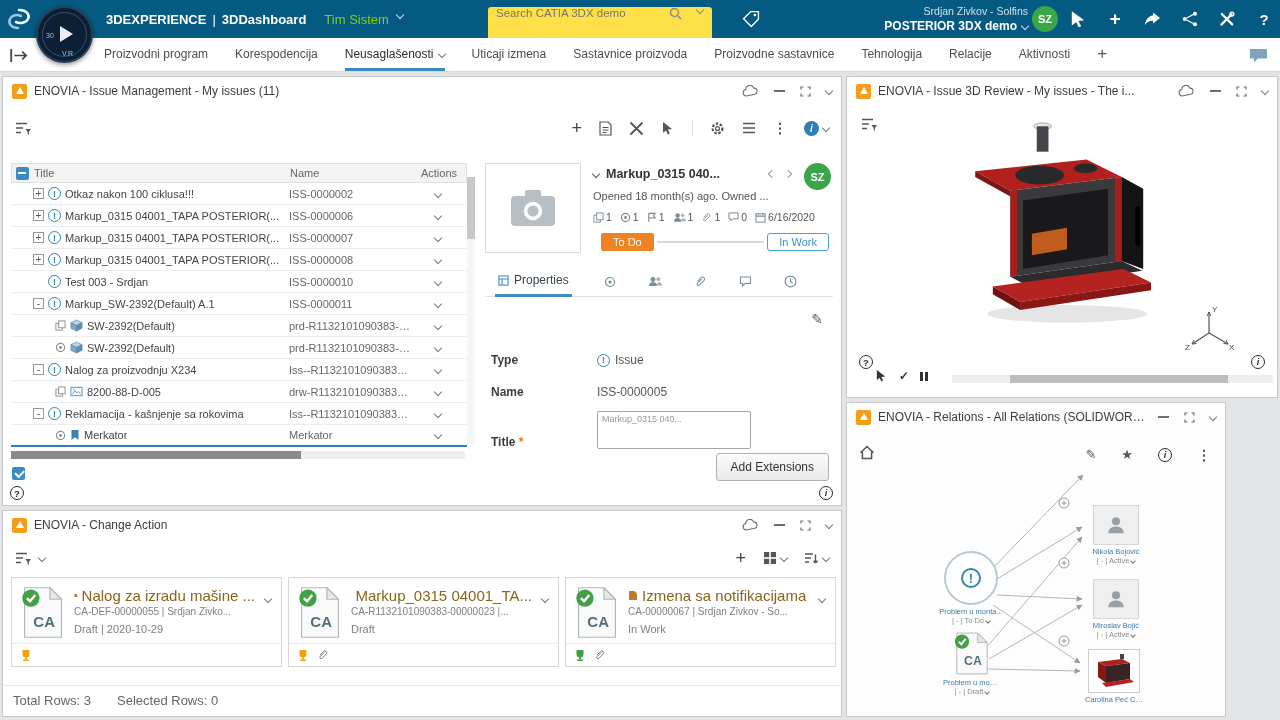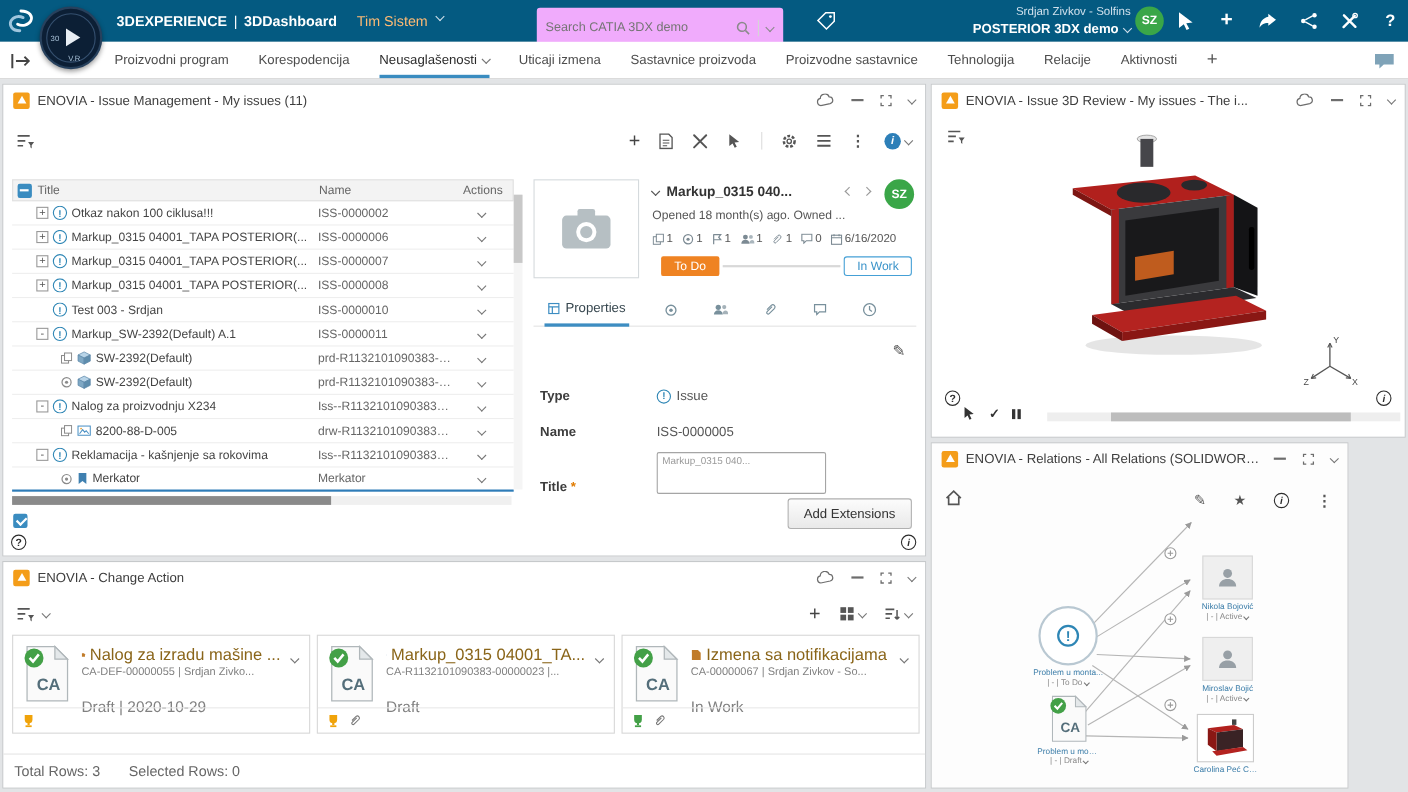--- a/index.html
+++ b/index.html
@@ -7,28 +7,28 @@
 body{position:relative;overflow:hidden;background:#e2e4e6;font-family:"Liberation Sans",sans-serif;font-size:12px;color:#333}
 svg{display:block}
 .ab{position:absolute}.fx{display:flex;align-items:center}
 .cv{display:inline-block;width:6px;height:6px;border-right:1.4px solid currentColor;border-bottom:1.4px solid currentColor;transform:rotate(45deg);flex:none;color:#777}
 .cvr{transform:rotate(-45deg)}.cvl{transform:rotate(135deg)}
 .cv.sm{width:4px;height:4px;border-width:1px}
 
 #topbar{position:absolute;inset:0 0 auto 0;height:38px;background:#045a81;color:#fff}
 #logo3s{position:absolute;left:6px;top:7px}
 #brand{position:absolute;left:106px;top:0;height:38px;display:flex;align-items:center;gap:6px;font-size:13px}
-#dashname{margin-left:12px;display:flex;gap:8px;color:#fdba74}
+#dashname{margin-left:12px;display:flex;gap:8px;color:#84cc16}
 #dashname .cv{color:#cfe0ec}
 #compass{position:absolute;left:36px;top:6px;width:57px;height:57px;border-radius:50%;background:#0c1f35;border:2px solid #27415d;z-index:30;box-shadow:0 2px 5px rgba(0,0,0,.4)}
 #compass::before{content:"";position:absolute;inset:4px;border:1.5px solid #35506f;border-radius:50%}
 #compass .tri{position:absolute;left:22px;top:18px;width:0;height:0;border-left:13px solid #e8eef4;border-top:8.5px solid transparent;border-bottom:8.5px solid transparent}
 #compass .t30{position:absolute;left:8px;top:24px;font-size:7px;color:#a9c2d8}
 #compass .tvr{position:absolute;left:24px;bottom:4px;font-size:7px;color:#a9c2d8}
-#searchbox{position:absolute;left:488px;top:7px;width:224px;height:36px;background:#f0abfc;border-radius:3px;display:flex;align-items:center;color:#8a8a8a}
+#searchbox{position:absolute;left:488px;top:7px;width:224px;height:36px;background:#fde047;border-radius:3px;display:flex;align-items:flex-start;color:#8a8a8a}
 #searchbox input{border:0;outline:0;flex:1;font:11.5px "Liberation Sans",sans-serif;color:#555;padding:0 8px;background:transparent;min-width:0}
 #searchbox .sep{width:1px;height:15px;background:#d5d5d5;margin:0 6px 0 7px}
 #tagbtn{position:absolute;left:742px;top:10px}
 #userblock{position:absolute;right:252px;top:4px;text-align:right;line-height:1.35}
 #userblock .l1{font-size:10.5px;color:#cfe0ec}
 #userblock .l2{font-size:12px;font-weight:bold;display:flex;align-items:center;gap:5px;justify-content:flex-end}
 #userblock .cv{color:#cfe0ec}
 #avatar{position:absolute;left:1032px;top:6px;width:26px;height:26px;border-radius:50%;background:#3aa648;color:#fff;font-size:11px;font-weight:bold;display:flex;align-items:center;justify-content:center}
 #topicons{position:absolute;right:8px;top:0;height:38px;display:flex;align-items:center;gap:21px}
 #topicons .ti{display:flex;align-items:center;justify-content:center;min-width:16px;height:18px;font-weight:bold;color:#fff}
@@ -109,21 +109,21 @@
 .req{color:#e07b00;font-weight:bold}
 .inputbox{width:154px;height:38px;border:1px solid #a5a5a5;border-radius:2px;background:#fff;font-size:9px;color:#999;padding:2px 4px;overflow:hidden;line-height:1.2}
 .addext{position:absolute;right:4px;top:294px;padding:6px 14px;background:linear-gradient(#fcfcfc,#e9e9e9);border:1px solid #b0b0b0;border-radius:3px;font-size:12px;color:#333;font-family:"Liberation Sans",sans-serif}
 
 #panel-ca .ptools{height:38px}
 .cacards{position:absolute;left:8px;top:66px;display:flex;gap:6px}
 .cacard{position:relative;width:271px;height:90px;border:1px solid #d7d7d7;background:#fff}
 .caicon{position:absolute;left:8px;top:7px}
 .cattl{position:absolute;left:62px;top:9px;right:26px;display:flex;gap:4px;align-items:center;font-size:15px;color:#8a6519;white-space:nowrap;overflow:hidden}
 .caid{position:absolute;left:62px;top:28px;right:8px;font-size:10px;color:#808080;white-space:nowrap;overflow:hidden;text-overflow:ellipsis}
-.cast{position:absolute;left:62px;top:56px;font-size:14px;color:#808080}
+.cast{position:absolute;left:62px;top:45px;font-size:11px;color:#808080}
 .cachev{position:absolute;right:10px;top:18px}
 .castrip{position:absolute;left:0;right:0;bottom:0;height:23px;border-top:1px solid #e8e8e8;display:flex;align-items:center;gap:8px;padding-left:8px}
 .cadiv{position:absolute;left:0;right:0;bottom:30px;border-top:1px solid #e5e5e5}
 .cafoot{position:absolute;left:10px;bottom:8px;display:flex;gap:26px;font-size:13px;color:#666}
 
 #stovewrap{position:absolute;left:95px;top:40px}
 #triad{position:absolute;left:336px;top:226px}
 #vtools{position:absolute;left:28px;top:292px;display:flex;align-items:center;gap:11px}
 .pauseic{display:inline-flex;gap:2.5px}
 .pauseic i{width:2.5px;height:9px;background:#333;display:block}

